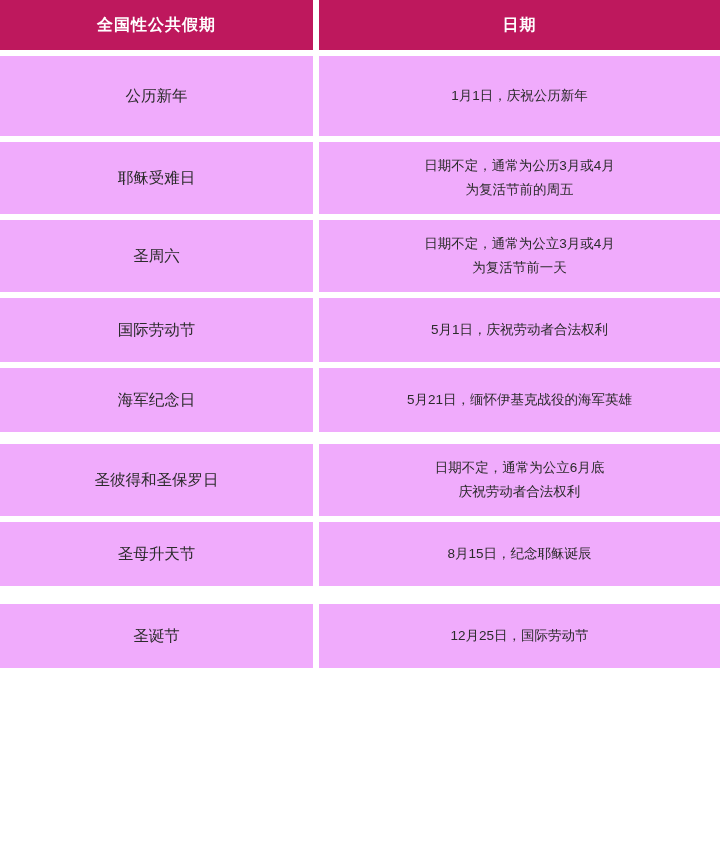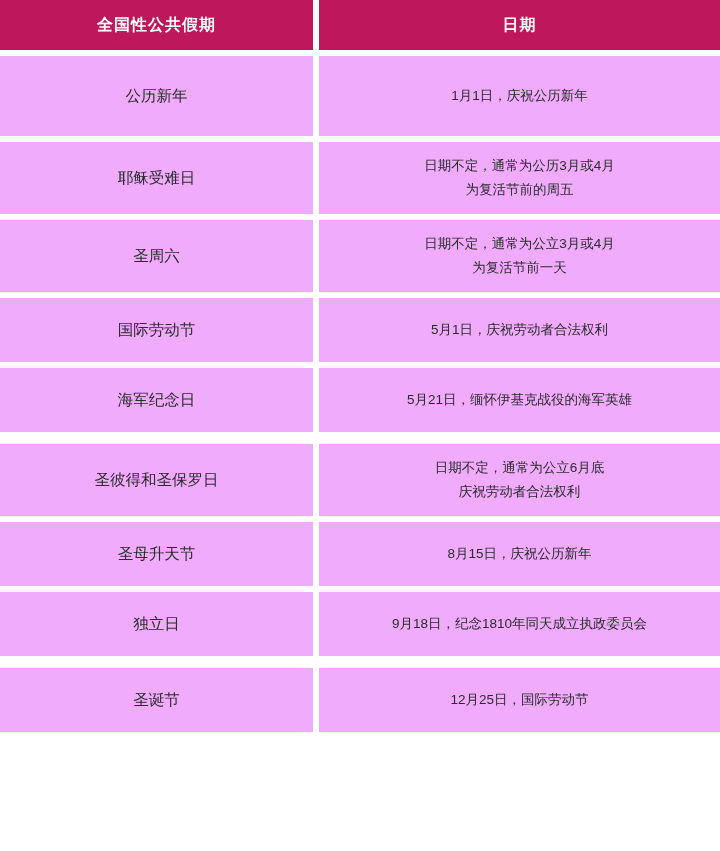--- a/index.html
+++ b/index.html
@@ -182,37 +182,26 @@
       <tr class="row-gap">
         <td colspan="3"></td>
       </tr>
       <tr>
         <td class="cell cell-name" style="height: 64px;">
           <div class="cell-inner">圣母升天节</div>
         </td>
         <td class="head-gap"></td>
         <td class="cell cell-date" style="height: 64px;">
           <div class="cell-inner">
-            <span class="date-line">8月15日，庆祝公历新年</span>
-          </div>
-        </td>
-      </tr>
-      <tr class="row-gap">
-        <td colspan="3"></td>
-      </tr>
-      <tr>
-        <td class="cell cell-name" style="height: 64px;">
-          <div class="cell-inner">独立日</div>
-        </td>
-        <td class="head-gap"></td>
-        <td class="cell cell-date" style="height: 64px;">
-          <div class="cell-inner">
-            <span class="date-line">9月18日，纪念1810年同天成立执政委员会</span>
-          </div>
-        </td>
+            <span class="date-line">8月15日，纪念耶稣诞辰</span>
+          </div>
+        </td>
+      </tr>
+      <tr class="row-gap">
+        <td colspan="3"></td>
       </tr>
       <tr class="row-gap">
         <td colspan="3"></td>
       </tr>
       <tr class="row-gap">
         <td colspan="3"></td>
       </tr>
       <tr>
         <td class="cell cell-name" style="height: 64px;">
           <div class="cell-inner">圣诞节</div>

